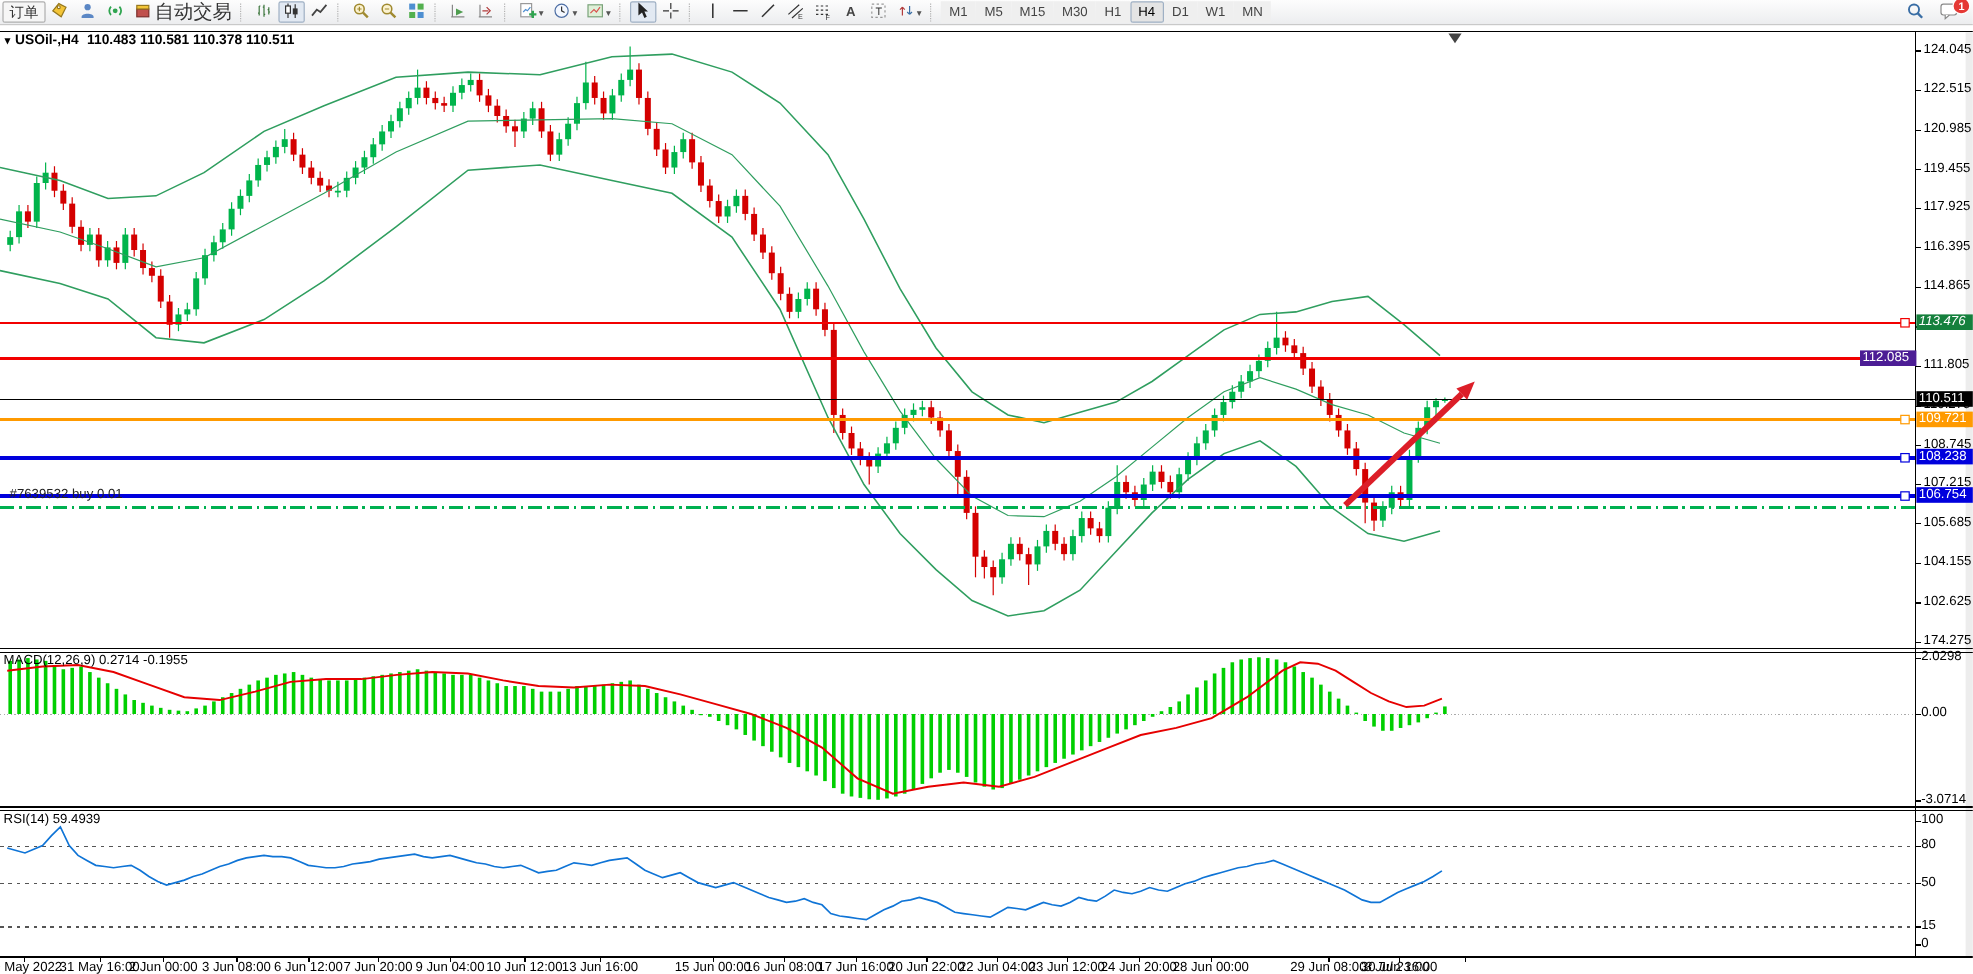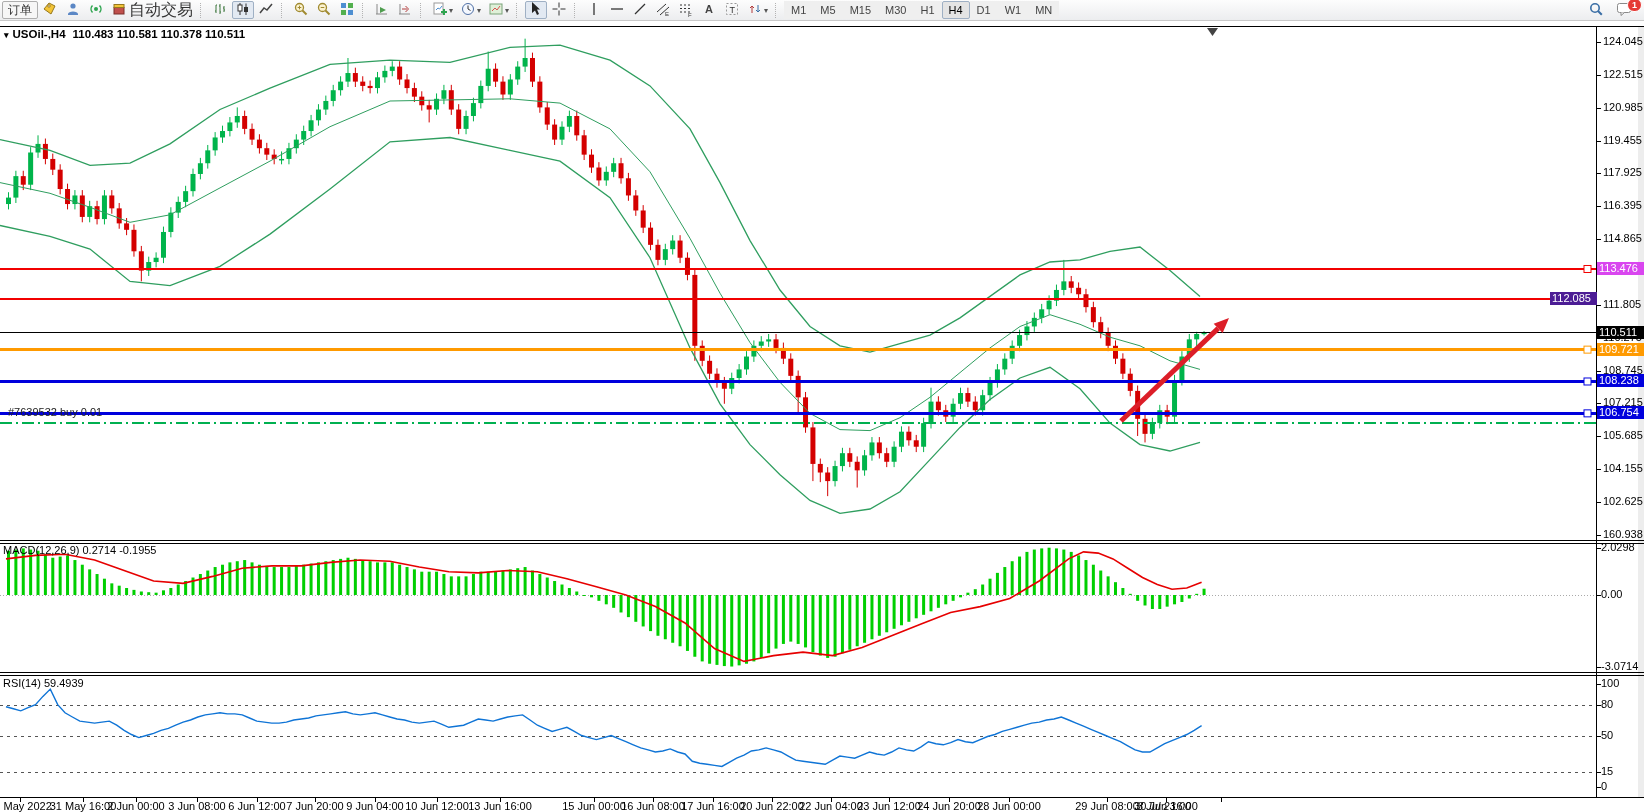--- a/index.html
+++ b/index.html
@@ -810,30 +810,30 @@
       <div class="axlbl " style="left: 1603px; top: 199.299px;">116.395</div>
       <div class="axlbl " style="left: 1603px; top: 232.159px;">114.865</div>
       <div class="axlbl " style="left: 1603px; top: 265.019px;">113.335</div>
       <div class="axlbl " style="left: 1603px; top: 297.878px;">111.805</div>
       <div class="axlbl " style="left: 1603px; top: 330.738px;">110.275</div>
       <div class="axlbl " style="left: 1603px; top: 363.598px;">108.745</div>
       <div class="axlbl " style="left: 1603px; top: 396.458px;">107.215</div>
       <div class="axlbl " style="left: 1603px; top: 429.318px;">105.685</div>
       <div class="axlbl " style="left: 1603px; top: 462.178px;">104.155</div>
       <div class="axlbl " style="left: 1603px; top: 495.037px;">102.625</div>
-      <div class="axlbl " style="left: 1603px; top: 527.897px;">160.938</div>
+      <div class="axlbl " style="left: 1603px; top: 527.897px;">174.275</div>
       <div class="axlbl " style="left: 1601px; top: 540.706px;">2.0298</div>
       <div class="axlbl " style="left: 1601px; top: 588px;">0.00</div>
       <div class="axlbl " style="left: 1601px; top: 659.564px;">-3.0714</div>
       <div class="axlbl " style="left: 1601px; top: 677px;">100</div>
       <div class="axlbl " style="left: 1601px; top: 697.6px;">80</div>
       <div class="axlbl " style="left: 1601px; top: 728.5px;">50</div>
       <div class="axlbl " style="left: 1601px; top: 764.55px;">15</div>
       <div class="axlbl " style="left: 1601px; top: 780px;">0</div>
-      <div class="badge" style="left: 1597px; top: 261.99px; background: #d946ef;">113.476</div>
+      <div class="badge" style="left: 1597px; top: 261.99px; background: #15803d; font-style: italic;">113.476</div>
       <div class="badge" style="left: 1550px; top: 291.865px; background: #4c1d95;">112.085</div>
       <div class="badge" style="left: 1597px; top: 325.67px; background: rgb(0, 0, 0);">110.511</div>
       <div class="badge" style="left: 1597px; top: 342.637px; background: rgb(255, 154, 0);">109.721</div>
       <div class="badge" style="left: 1597px; top: 374.487px; background: rgb(0, 0, 221);">108.238</div>
       <div class="badge" style="left: 1597px; top: 406.359px; background: rgb(0, 0, 221);">106.754</div>
       <div class="axlbl tlbl" style="left: 20px; top: 800px;">30 May 2022</div>
       <div class="axlbl tlbl" style="left: 83px; top: 800px;">31 May 16:00</div>
       <div class="axlbl tlbl" style="left: 136px; top: 800px;">2 Jun 00:00</div>
       <div class="axlbl tlbl" style="left: 197px; top: 800px;">3 Jun 08:00</div>
       <div class="axlbl tlbl" style="left: 257px; top: 800px;">6 Jun 12:00</div>

